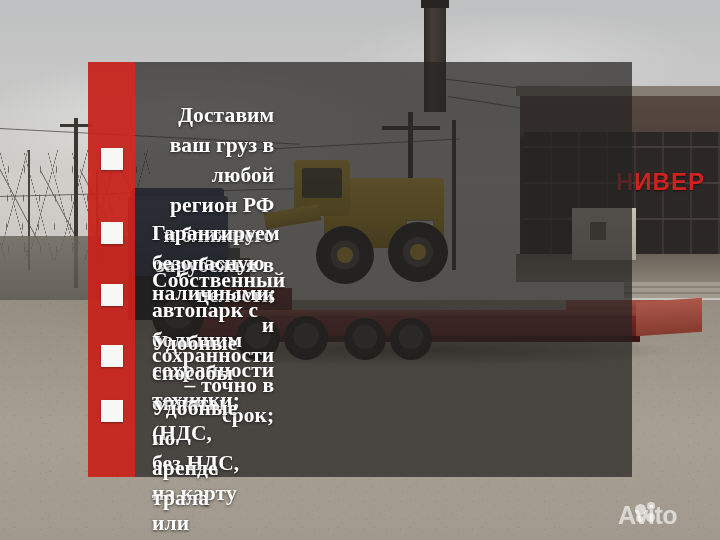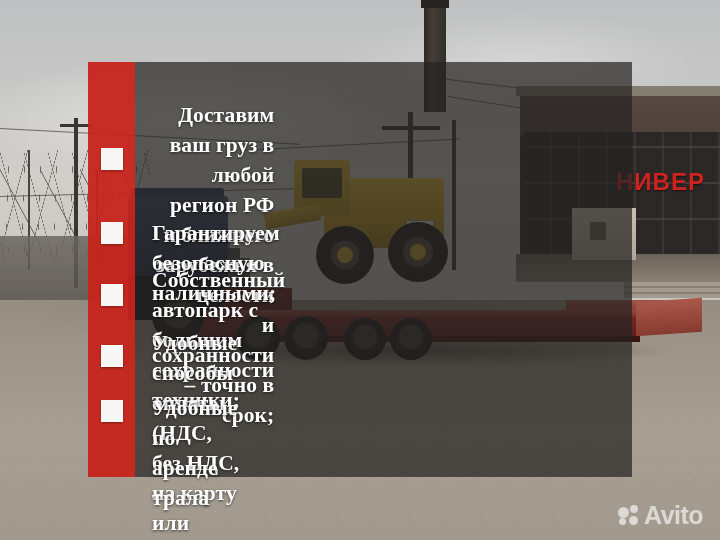--- a/index.html
+++ b/index.html
@@ -143,21 +143,21 @@
 
   .bullets{position:absolute;left:88px;top:62px;width:544px;height:415px;}
   .bullet-row{position:absolute;left:0;display:flex;align-items:flex-start;}
   .marker{position:absolute;width:22px;height:22px;background:#f7f7f5;
     box-shadow:0 1px 2px rgba(0,0,0,.35);}
   .btext{position:absolute;left:64px;color:#ffffff;font-weight:bold;
     font-size:21.5px;line-height:30px;white-space:pre-line;
     text-shadow:0 1px 3px rgba(0,0,0,.65);letter-spacing:.1px;}
 
   
-  .avito{position:absolute;left:618px;top:502px;height:26px;display:flex;align-items:center;}
+  .avito{position:absolute;left:618px;top:502px;height:26px;display:flex;align-items:center;flex-direction:column;}
   .avito-mark{position:relative;width:22px;height:20px;margin-right:4px;}
   .avito-mark i{position:absolute;border-radius:50%;background:rgba(255,255,255,.62);}
   .avito-mark i:nth-child(1){left:0;top:2px;width:11px;height:11px;}
   .avito-mark i:nth-child(2){left:12px;top:0px;width:8px;height:8px;}
   .avito-mark i:nth-child(3){left:1px;top:13px;width:7px;height:7px;}
   .avito-mark i:nth-child(4){left:11px;top:11px;width:9px;height:9px;}
   .avito-text{font-family:"Liberation Sans",sans-serif;font-weight:bold;
     font-size:25px;color:rgba(255,255,255,.62);letter-spacing:-.5px;line-height:25px;}
 </style>
 </head>

